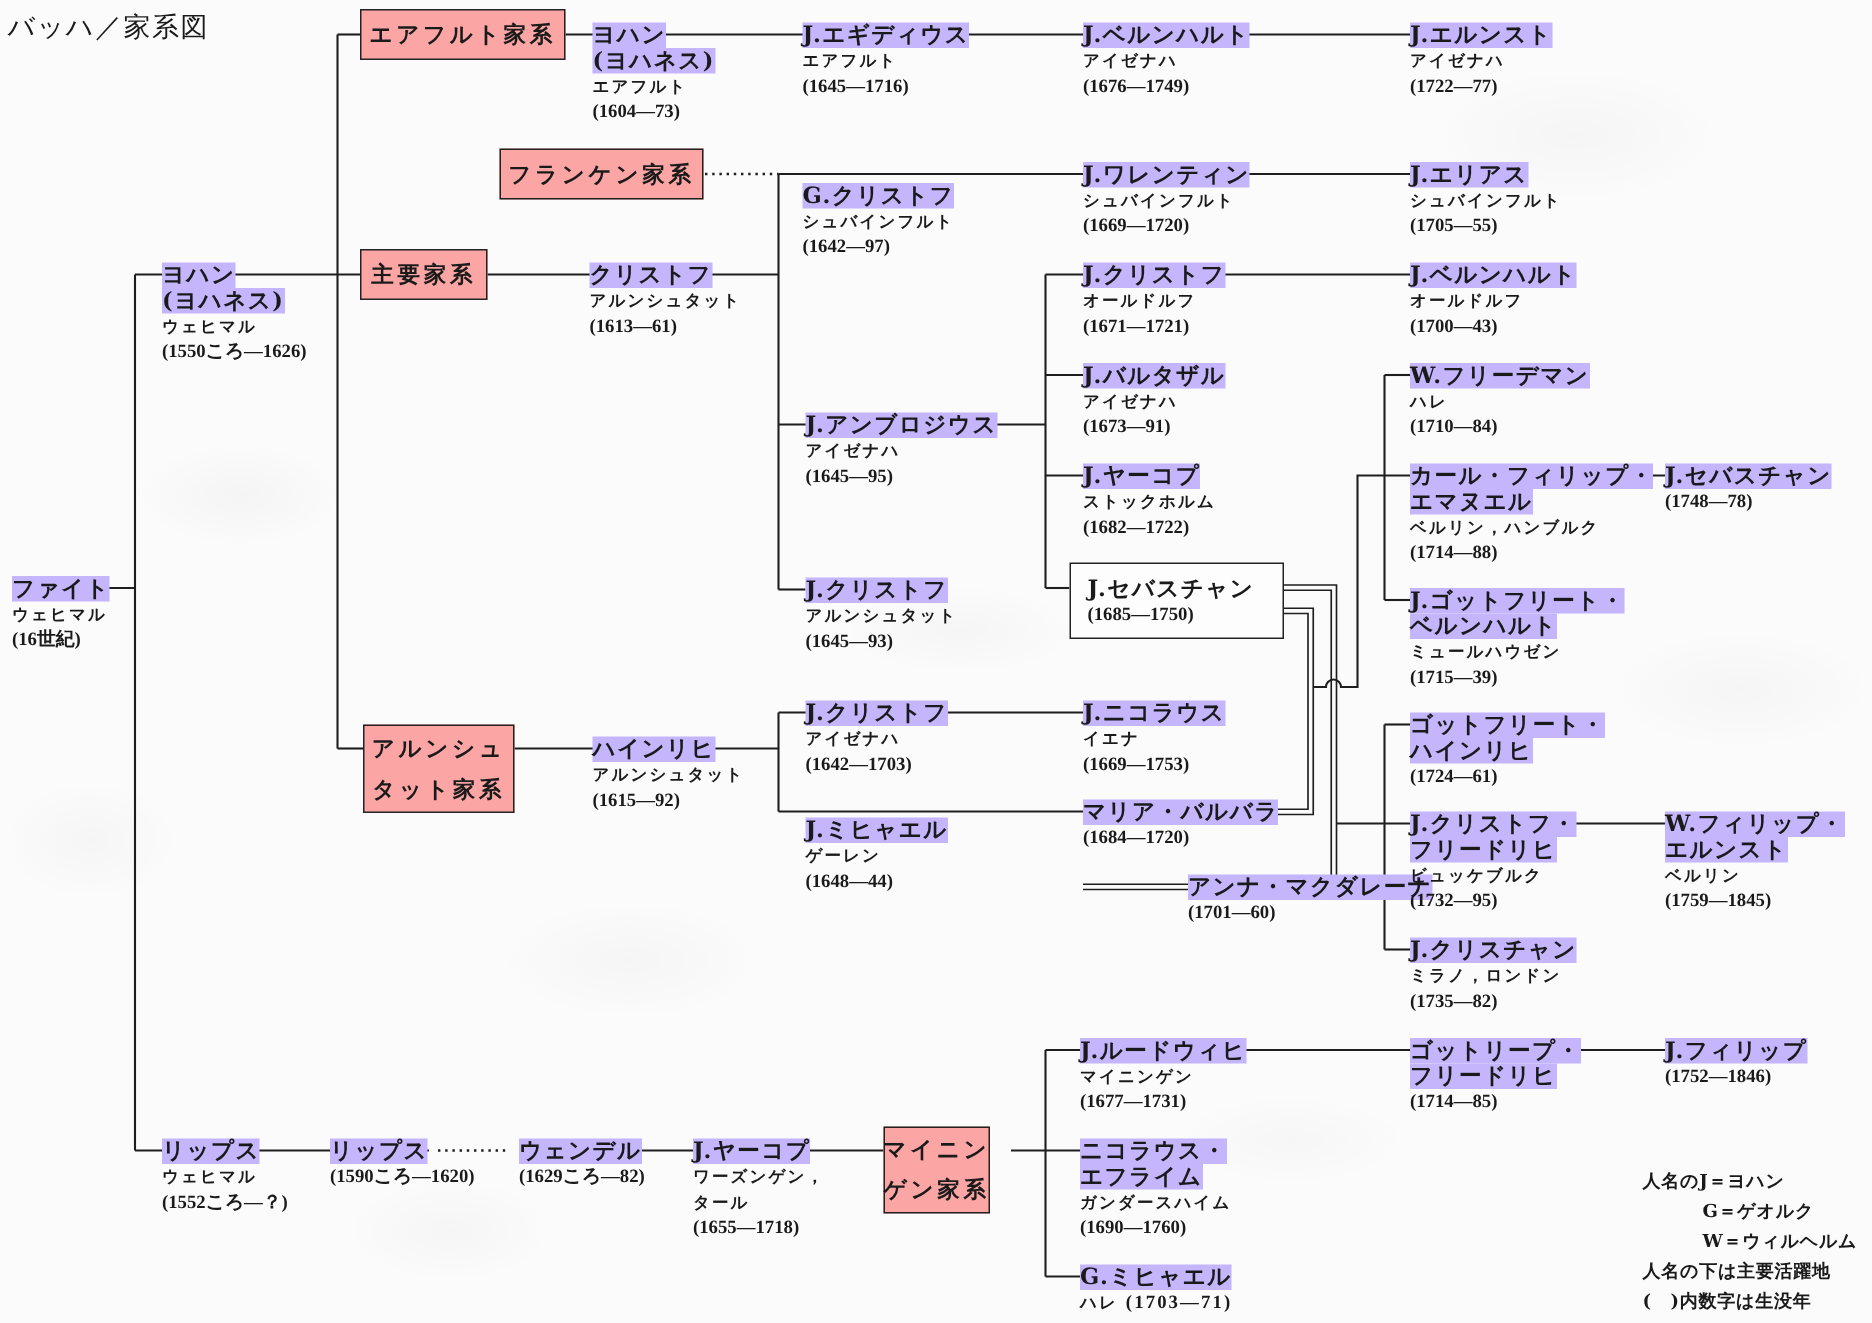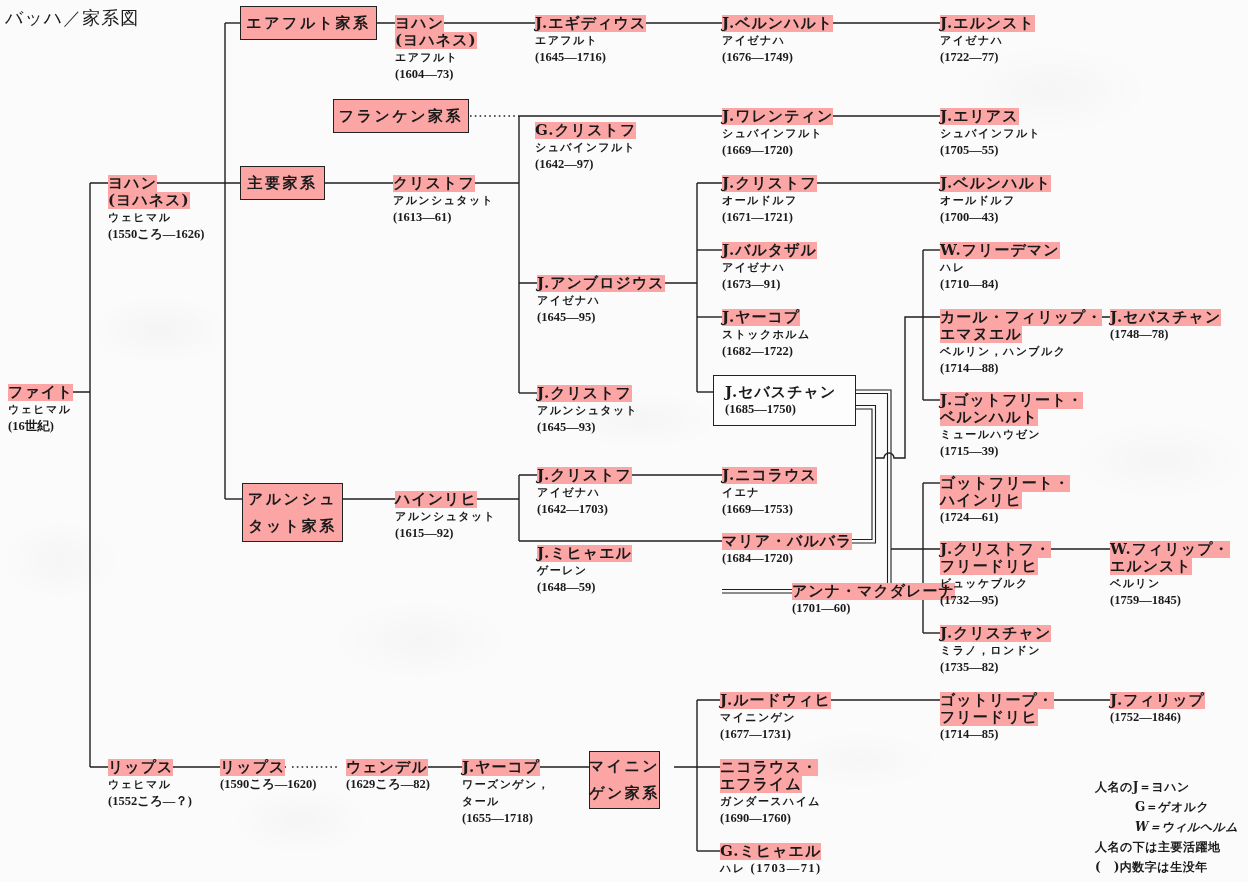--- a/index.html
+++ b/index.html
@@ -19,21 +19,21 @@
     color:#1a1a1a;
   }
   svg.lines { position:absolute; left:0; top:0; }
   svg.lines path { fill:none; stroke:#1e1e1e; stroke-width:1.4; }
   svg.lines path.dbl { stroke-width:1.1; }
   svg.lines path.dotted { stroke-dasharray:1.6 3.2; stroke-width:1.6; }
 
   .title { position:absolute; left:5px; top:6px; font-size:18px; font-weight:normal; letter-spacing:1px; }
 
   .node { position:absolute; white-space:nowrap; }
-  .nm { display:block; width:max-content; background:#fca5a5; font-size:15px; line-height:17px; font-weight:bold; letter-spacing:1px; }
+  .nm { display:block; width:max-content; background:#c4b5fd; font-size:15px; line-height:17px; font-weight:bold; letter-spacing:1px; }
   .pl { display:block; font-size:11px; line-height:17px; font-weight:bold; letter-spacing:1.4px; }
   .dt { display:block; font-family:"Liberation Serif", serif; font-size:12.5px; line-height:17px; font-weight:bold; }
   .pl .dt { display:inline; }
 
   .box {
     position:absolute; box-sizing:border-box; border:1.4px solid #222; background:#fca5a5;
     display:flex; flex-direction:column; align-items:center; justify-content:center;
     font-size:15px; font-weight:bold; letter-spacing:2.5px; line-height:27px; white-space:nowrap;
   }
   .sebbox {
@@ -257,21 +257,21 @@
 
 <div class="node" style="left:722px;top:466.5px;">
   <span class="nm">J.ニコラウス</span>
   <span class="pl">イエナ</span>
   <span class="dt">(1669—1753)</span>
 </div>
 
 <div class="node" style="left:537px;top:545px;">
   <span class="nm">J.ミヒャエル</span>
   <span class="pl">ゲーレン</span>
-  <span class="dt">(1648—59)</span>
+  <span class="dt">(1648—44)</span>
 </div>
 
 <div class="node" style="left:722px;top:532.5px;">
   <span class="nm">マリア・バルバラ</span>
   <span class="dt">(1684—1720)</span>
 </div>
 
 <div class="node" style="left:762px;top:582.5px;margin-left:30px;">
   <span class="nm">アンナ・マクダレーナ</span>
   <span class="dt">(1701—60)</span>
@@ -351,16 +351,16 @@
 <div class="node" style="left:462px;top:758.5px;">
   <span class="nm">J.ヤーコプ</span>
   <span class="pl">ワーズンゲン，</span>
   <span class="pl">タール</span>
   <span class="dt">(1655—1718)</span>
 </div>
 
 <div class="legend" style="left:1095px;top:777px;">
   <div>人名のJ＝ヨハン</div>
   <div style="padding-left:40px;">G＝ゲオルク</div>
-  <div style="padding-left:40px;font-style:italic;">W＝ウィルヘルム</div>
+  <div style="padding-left:40px;">W＝ウィルヘルム</div>
   <div>人名の下は主要活躍地</div>
   <div>(　)内数字は生没年</div>
 </div>
 
 </body></html>

